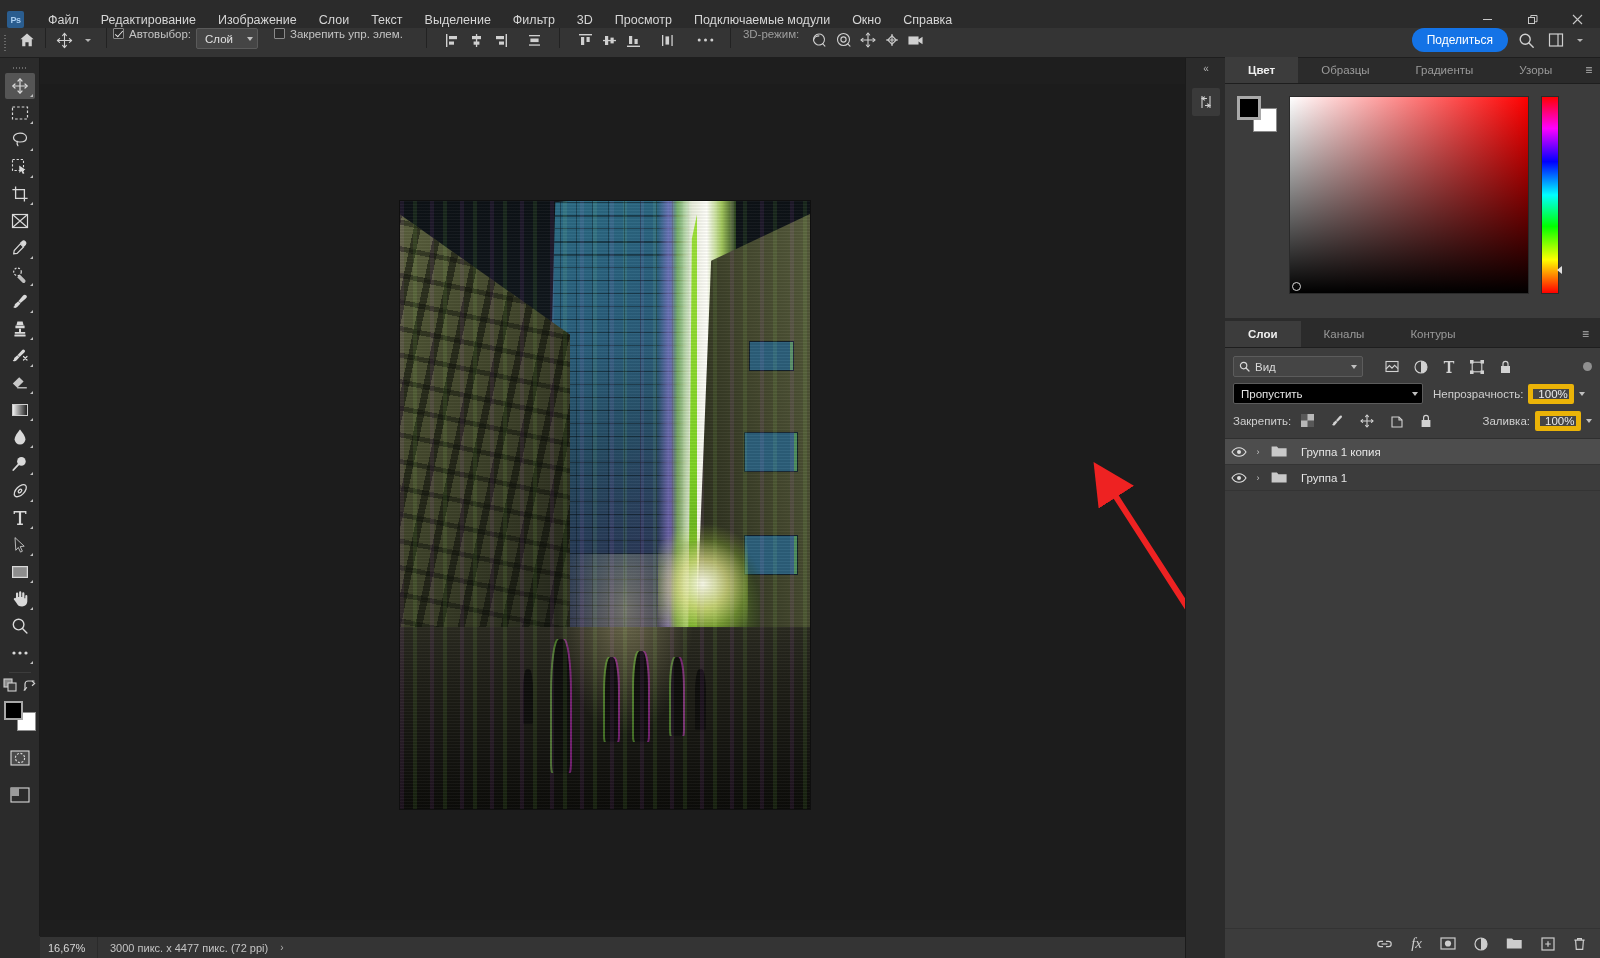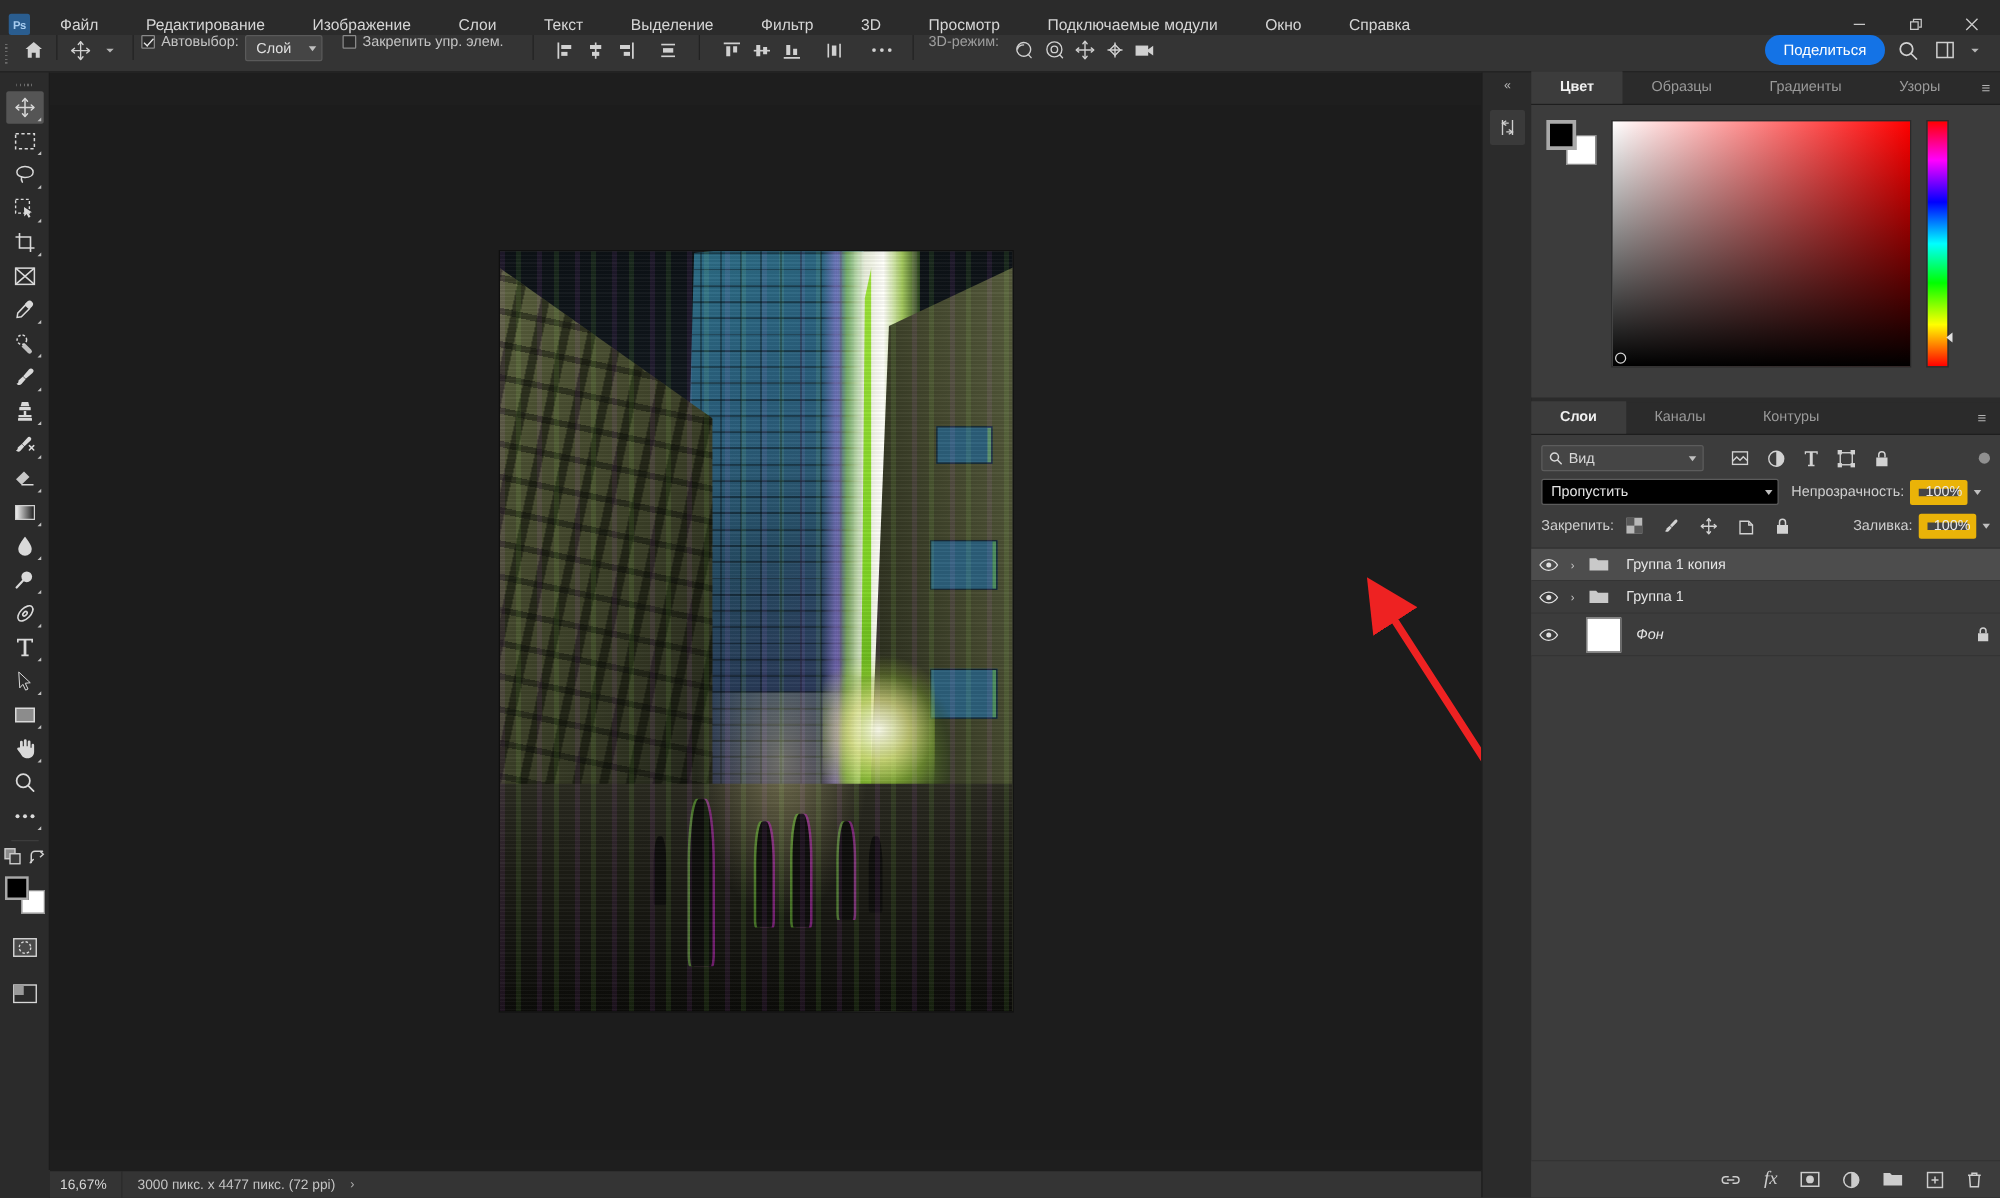--- a/index.html
+++ b/index.html
@@ -17,21 +17,21 @@
     position: absolute; top: 0; left: 0; width: 1600px; height: 40px;
     background: #2b2b2b; display: flex; align-items: center;
     border-bottom: 1px solid #1b1b1b;
   }
   .ps-logo {
     width: 17px; height: 17px; margin-left: 7px; margin-right: 13px;
     background: #2a5d8f; border-radius: 2px; color: #a8cdf0;
     font-size: 9px; font-weight: bold; display: flex;
     align-items: center; justify-content: center; letter-spacing: -.5px;
   }
-  .menu { display: flex; align-items: flex-end; height: 28px; gap: 16px; }
+  .menu { display: flex; align-items: flex-end; height: 28px; }
   .menu-item {
     color: #d6d6d6; font-size: 12.5px; padding: 0 11px; height: 28px;
     display: flex; align-items: center; white-space: nowrap; cursor: default;
   }
   .wincontrols { margin-left: auto; display: flex; height: 28px; }
   .wc {
     width: 45px; height: 28px; display: flex; align-items: center;
     justify-content: center; color: #c8c8c8;
   }
 
@@ -286,21 +286,21 @@
   }
   .lp-filter-icons { display: flex; align-items: center; gap: 15px; margin-left: 22px; color: #d2d2d2; }
   .lp-toggle { margin-left: auto; width: 9px; height: 9px; border-radius: 50%; background: #909090; }
   .lp-blend {
     width: 190px; height: 21px; background: #000000; border: 1px solid #5c5c5c;
     border-radius: 2px; display: flex; align-items: center; justify-content: space-between;
     padding: 0 4px 0 7px; color: #e4e4e4; font-size: 11.5px;
   }
   .lp-lbl { color: #cfcfcf; font-size: 11.5px; margin-left: 10px; white-space: nowrap; }
   .lp-num {
-    width: 46px; height: 20px; background: #454545; border: 7px solid #eab308;
+    width: 46px; height: 20px; background: #454545; border: 5px solid #eab308;
     border-radius: 2px; color: #eaeaea; font-size: 11.5px; display: flex;
     align-items: center; padding-left: 5px; margin-left: 5px;
   }
   .lock-icons { display: flex; align-items: center; gap: 16px; margin-left: 10px; color: #d2d2d2; }
 
   .layer-list { margin-top: 4px; border-top: 1px solid #2f2f2f; }
   .layer-row {
     display: flex; align-items: center; height: 26px; border-bottom: 1px solid #343434;
     background: #3c3c3c; padding-right: 8px;
   }
@@ -969,37 +969,20 @@
           </span>
           <span class="disc">›</span>
           <span class="folder-ic">
             <svg width="17" height="13" viewBox="0 0 17 13" fill="#c9c9c9">
                 <path d="M.6 1.6h5.3l1.5 1.6h8.2v8.2H.6z"></path>
               </svg>
           </span>
           <span class="layer-name">Группа 1</span>
         </div>
 
-        <div class="layer-row" style="height:34px">
-          <span class="eye">
-            <svg width="16" height="12" viewBox="0 0 16 12" fill="none" stroke="#e0e0e0" stroke-width="1.1">
-              <path d="M1 6s2.6-4.3 7-4.3S15 6 15 6s-2.6 4.3-7 4.3S1 6 1 6z"></path>
-                <circle cx="8" cy="6" r="2" fill="#e0e0e0" stroke="none"></circle>
-            </svg>
-          </span>
-          <span class="disc"></span>
-          <span class="layer-thumb" style="height:28px;width:28px"></span>
-          <span class="layer-name italic">Фон</span>
-          <span class="lock-badge">
-            <svg width="11" height="13" viewBox="0 0 11 13" fill="none" stroke="currentColor" stroke-width="1.2">
-              <rect x="1.4" y="5.6" width="8.2" height="6.4" fill="currentColor" stroke="none"></rect>
-                <path d="M3.2 5.6V3.6a2.3 2.3 0 014.6 0v2"></path>
-            </svg>
-          </span>
-        </div>
 
       </div>
 
       <div class="lp-footer">
         <span class="fi">
           <svg width="17" height="12" viewBox="0 0 17 12" fill="none" stroke="currentColor" stroke-width="1.2">
             <path d="M7 3.4H4.4a2.6 2.6 0 000 5.2H7M10 3.4h2.6a2.6 2.6 0 010 5.2H10"></path>
               <path d="M5.6 6h5.8"></path>
           </svg>
         </span>

